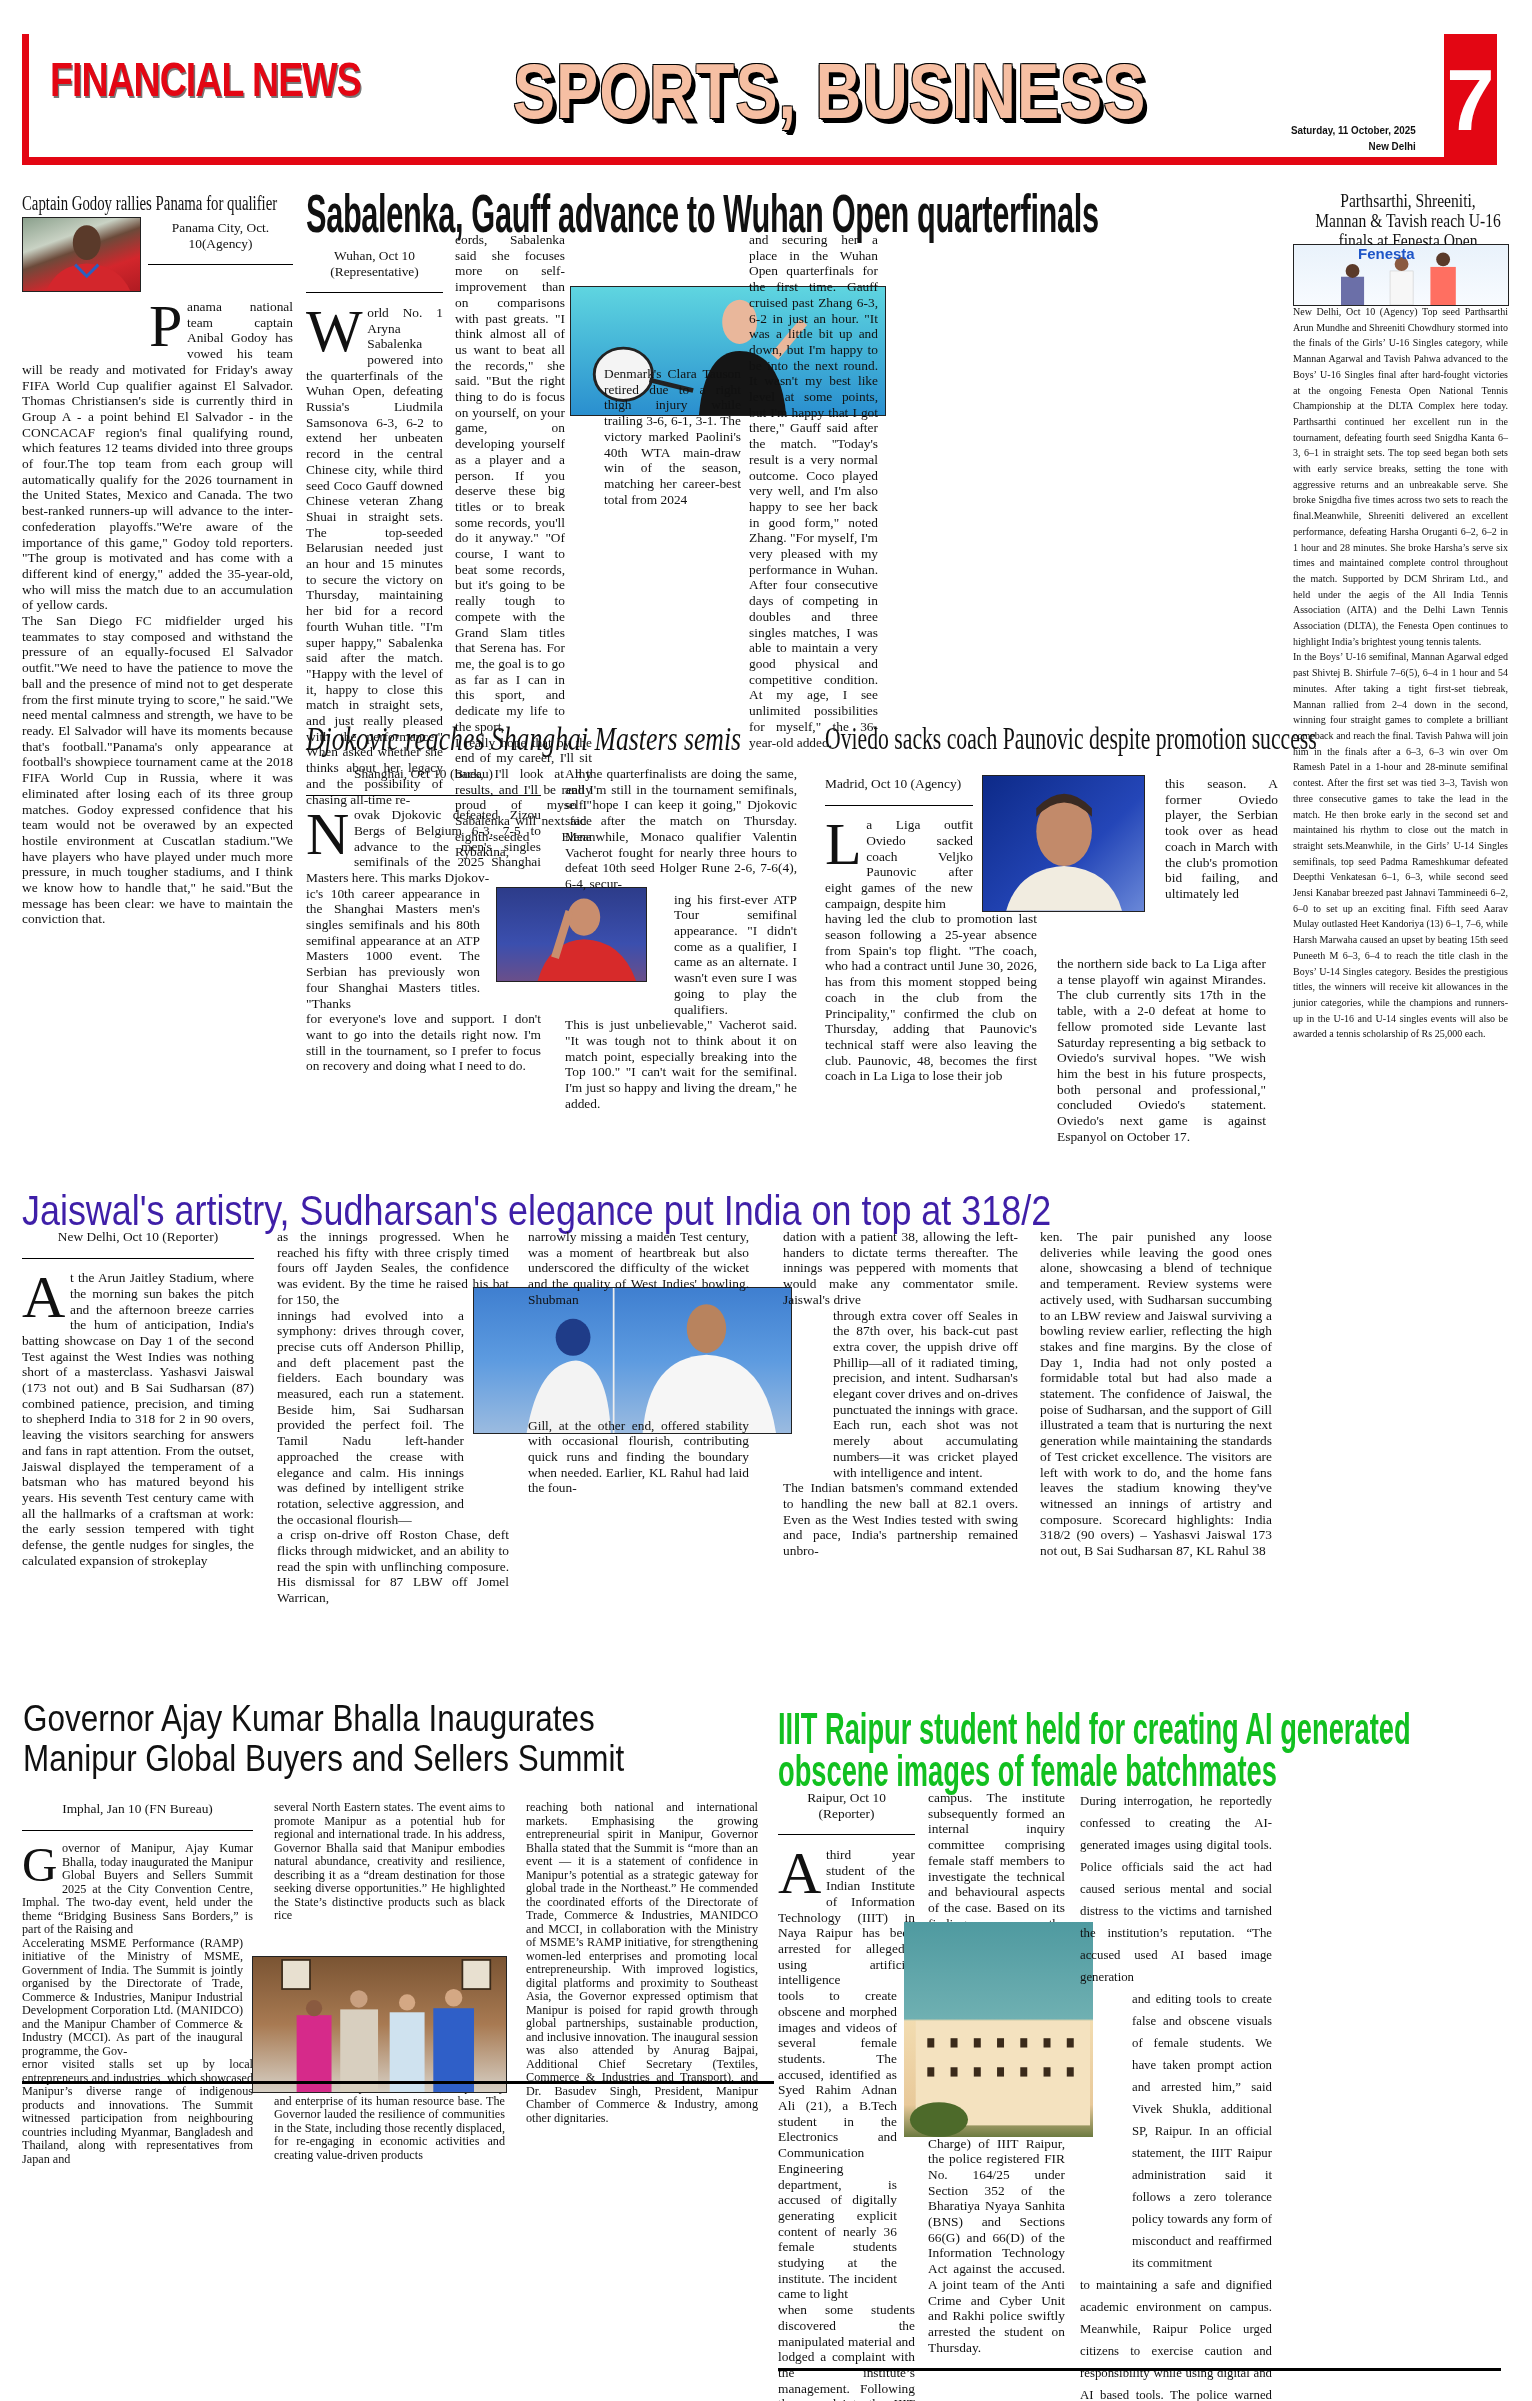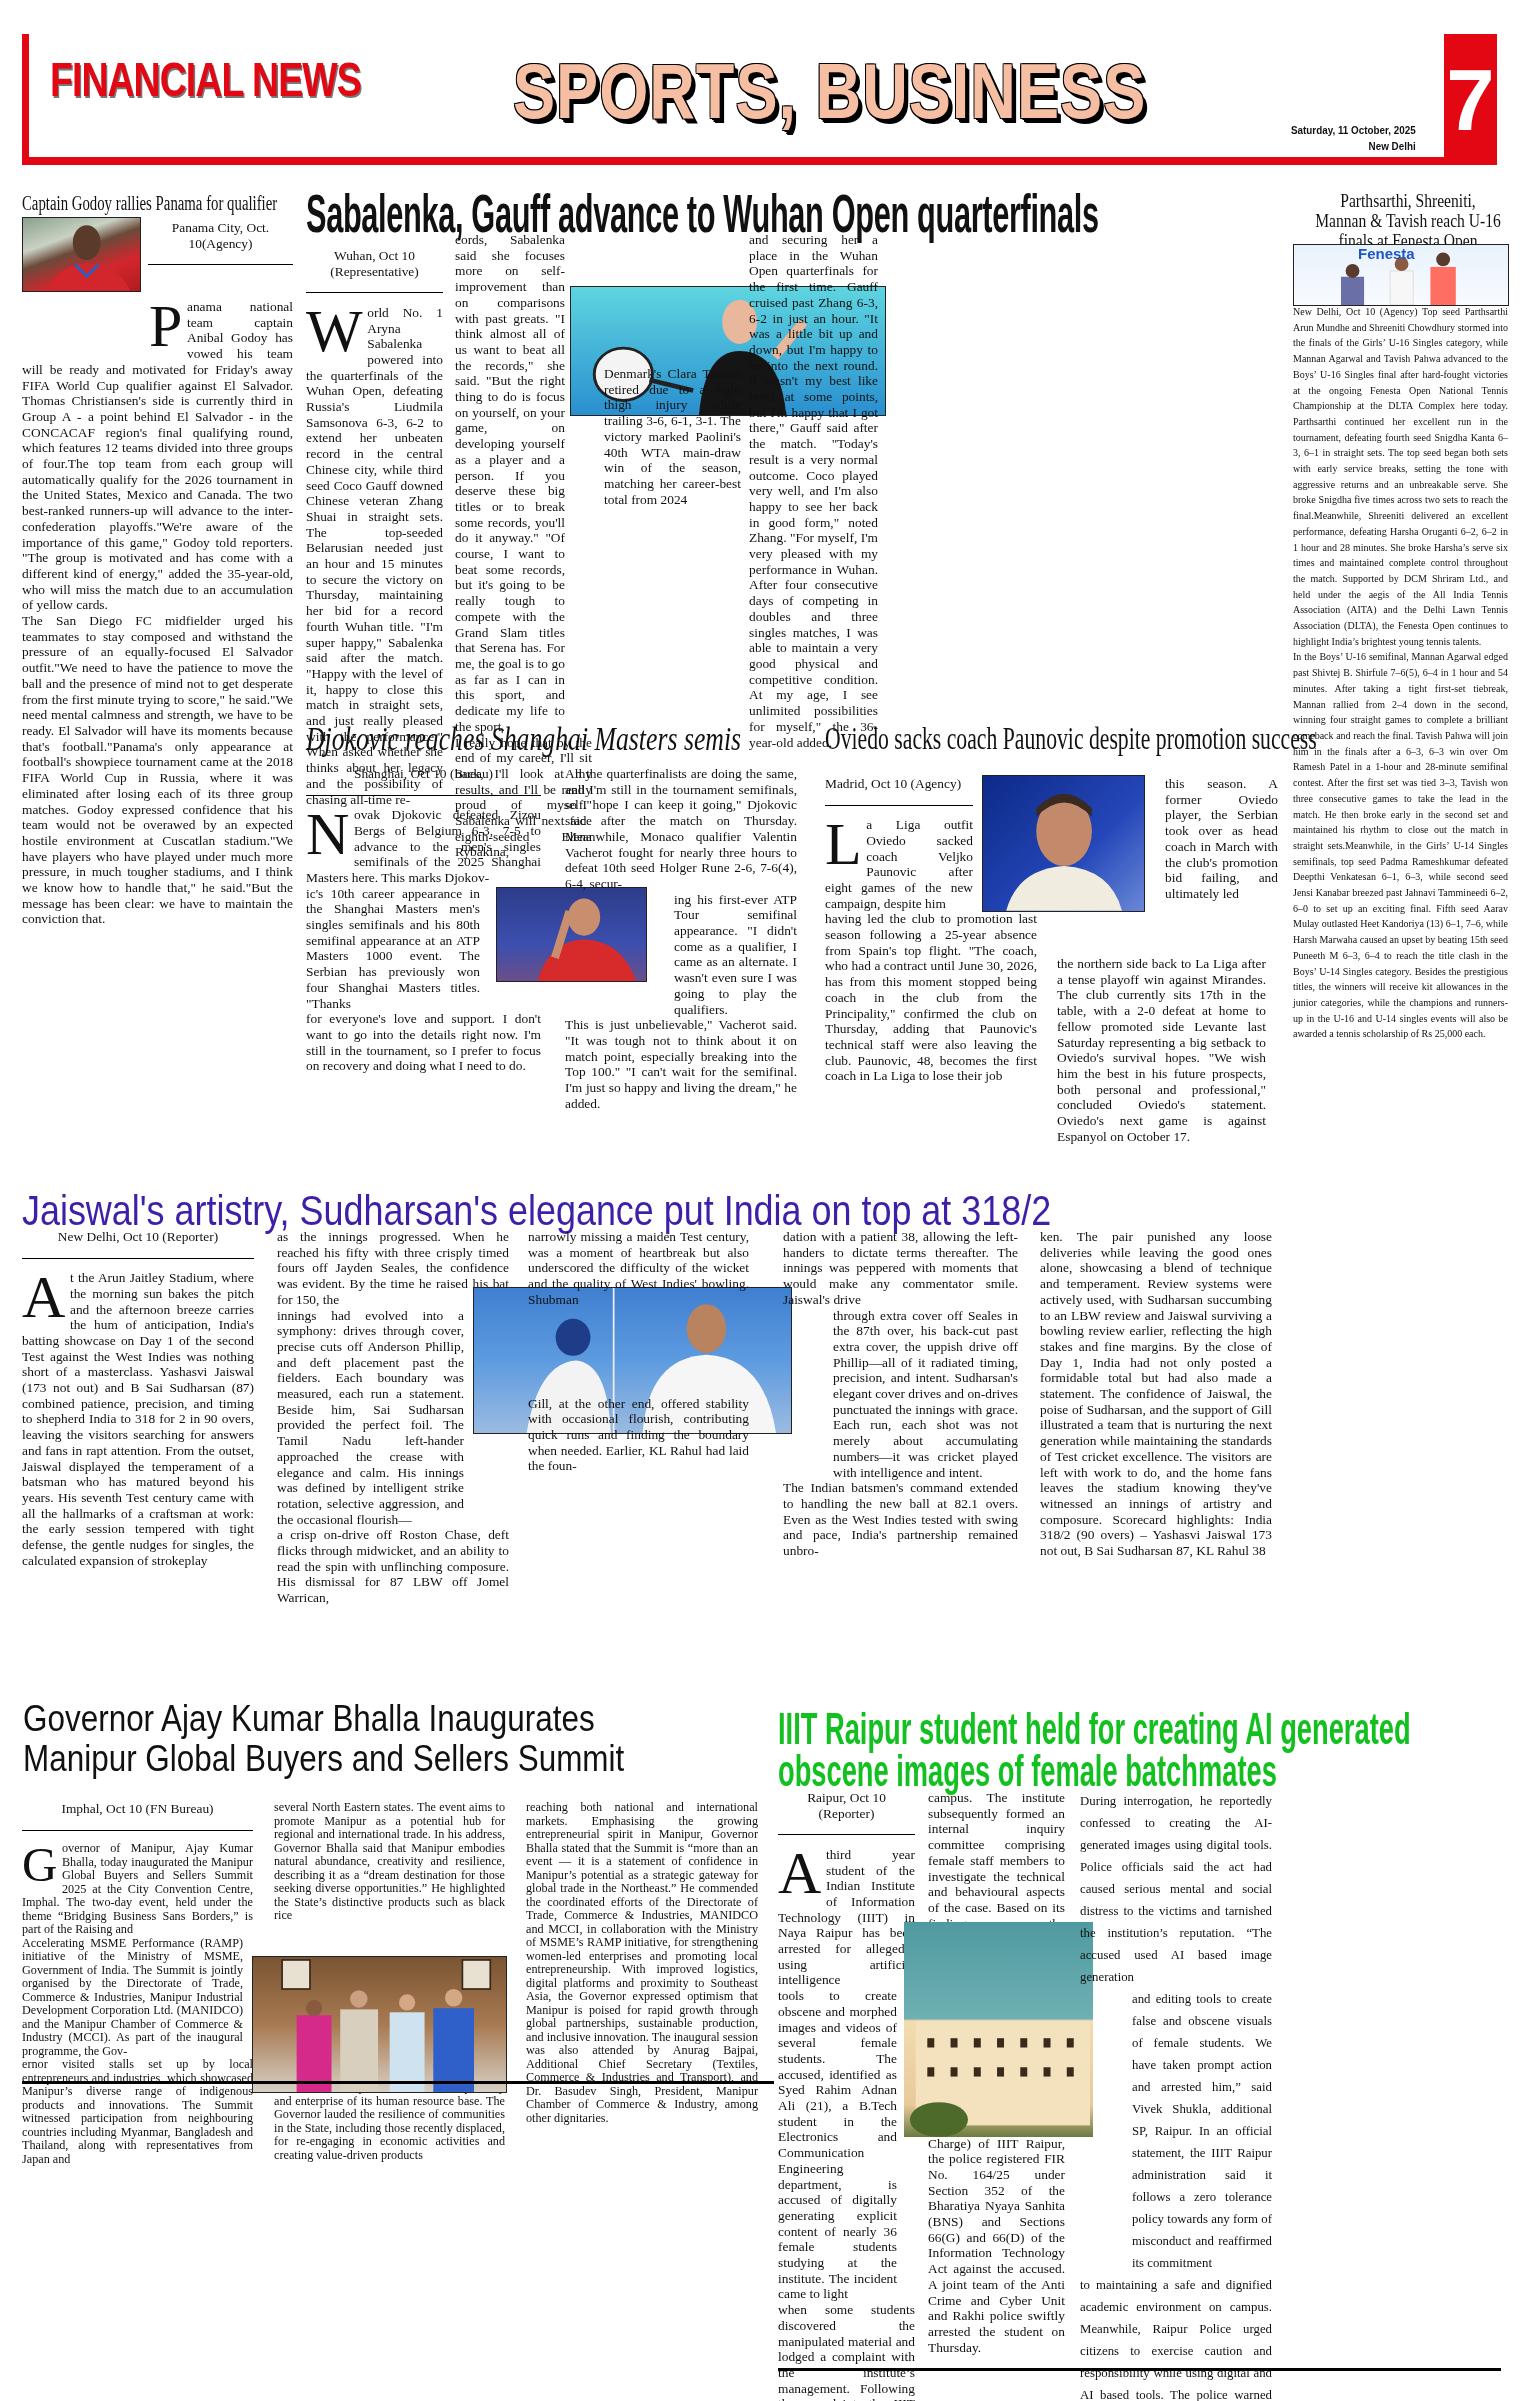--- a/index.html
+++ b/index.html
@@ -158,37 +158,37 @@
   <svg width="100%" height="100%" viewBox="0 0 545 250">
     <line x1="240" y1="0" x2="240" y2="250" stroke="#eee" stroke-width="3"></line>
     <ellipse cx="170" cy="85" rx="30" ry="32" fill="#1f3c88"></ellipse>
     <path d="M90 250 Q110 130 175 125 Q230 130 235 250 Z" fill="#f3f3f3"></path>
     <ellipse cx="400" cy="70" rx="34" ry="42" fill="#b8835e"></ellipse>
     <path d="M290 250 Q300 120 400 115 Q500 120 520 250 Z" fill="#f6f6f6"></path>
   </svg>
 </div>
 <div class="col" style="left:528px; top:1229px; width:221px;">
   <p>narrowly missing a maiden Test century, was a moment of heartbreak but also underscored the difficulty of the wicket and the quality of West Indies' bowling. Shubman</p>
-  <p style="margin-top:88px;">Gill, at the other end, offered stability with occasional flourish, contributing quick runs and finding the boundary when needed. Earlier, KL Rahul had laid the foun-</p>
+  <p style="margin-top:110px;">Gill, at the other end, offered stability with occasional flourish, contributing quick runs and finding the boundary when needed. Earlier, KL Rahul had laid the foun-</p>
 </div>
 <div class="col" style="left:783px; top:1229px; width:235px;">
   <p>dation with a patient 38, allowing the left-handers to dictate terms thereafter. The innings was peppered with moments that would make any commentator smile. Jaiswal's drive</p>
   <p style="margin-left:50px;">through extra cover off Seales in the 87th over, his back-cut past extra cover, the uppish drive off Phillip—all of it radiated timing, precision, and intent. Sudharsan's elegant cover drives and on-drives punctuated the innings with grace. Each run, each shot was not merely about accumulating numbers—it was cricket played with intelligence and intent.</p>
   <p>The Indian batsmen's command extended to handling the new ball at 82.1 overs. Even as the West Indies tested with swing and pace, India's partnership remained unbro-</p>
 </div>
 <div class="col" style="left:1040px; top:1229px; width:232px;">
   <p>ken. The pair punished any loose deliveries while leaving the good ones alone, showcasing a blend of technique and temperament. Review systems were actively used, with Sudharsan succumbing to an LBW review and Jaiswal surviving a bowling review earlier, reflecting the high stakes and fine margins. By the close of Day 1, India had not only posted a formidable total but had also made a statement. The confidence of Jaiswal, the poise of Sudharsan, and the support of Gill illustrated a team that is nurturing the next generation while maintaining the standards of Test cricket excellence. The visitors are left with work to do, and the home fans leaves the stadium knowing they've witnessed an innings of artistry and composure. Scorecard highlights: India 318/2 (90 overs) – Yashasvi Jaiswal 173 not out, B Sai Sudharsan 87, KL Rahul 38</p>
 </div>
 
 <div class="hl" style="left:23px; top:1699px; font-family:'Liberation Sans',sans-serif; font-size:37px; line-height:40px; text-align:center; width:581px; transform:scaleX(0.85); transform-origin:left top;">
   <div>Governor Ajay Kumar Bhalla Inaugurates</div>
   <div>Manipur Global Buyers and Sellers Summit</div>
 </div>
 <div class="col" style="left:22px; top:1801px; width:231px; font-size:12.2px; line-height:13.5px;">
-  <div class="dateline">Imphal, Oct 10 (FN Bureau)</div>
+  <div class="dateline">Imphal, Jan 10 (FN Bureau)</div>
   <div class="rule"></div>
   <p><span class="dropcap" style="font-size:49px; line-height:38px;">G</span><span>overnor of Manipur, Ajay Kumar Bhalla, today inaugurated the Manipur Global Buyers and Sellers Summit 2025 at the City Convention Centre, Imphal. The two-day event, held under the theme “Bridging Business Sans Borders,” is part of the Raising and</span></p>
   <p style="width:221px;">Accelerating MSME Performance (RAMP) initiative of the Ministry of MSME, Government of India. The Summit is jointly organised by the Directorate of Trade, Commerce &amp; Industries, Manipur Industrial Development Corporation Ltd. (MANIDCO) and the Manipur Chamber of Commerce &amp; Industry (MCCI). As part of the inaugural programme, the Gov-</p>
   <p>ernor visited stalls set up by local entrepreneurs and industries, which showcased Manipur’s diverse range of indigenous products and innovations. The Summit witnessed participation from neighbouring countries including Myanmar, Bangladesh and Thailand, along with representatives from Japan and</p>
 </div>
 <div class="col" style="left:274px; top:1801px; width:231px; font-size:12.2px; line-height:13.5px;">
   <p>several North Eastern states. The event aims to promote Manipur as a potential hub for regional and international trade. In his address, Governor Bhalla said that Manipur embodies natural abundance, creativity and resilience, describing it as a “dream destination for those seeking diverse opportunities.” He highlighted the State’s distinctive products such as black rice</p>
   <p style="margin-top:145px;">(Chak-Hao), organic produce, handloom and handicrafts, and praised the skill, adaptability and enterprise of its human resource base. The Governor lauded the resilience of communities in the State, including those recently displaced, for re-engaging in economic activities and creating value-driven products</p>
 </div>
 <div class="img" style="left:252px; top:1956px; width:253px; height:135px; background:linear-gradient(180deg,#7a5433 0%,#a87a52 50%,#d6cfc4 100%);">

